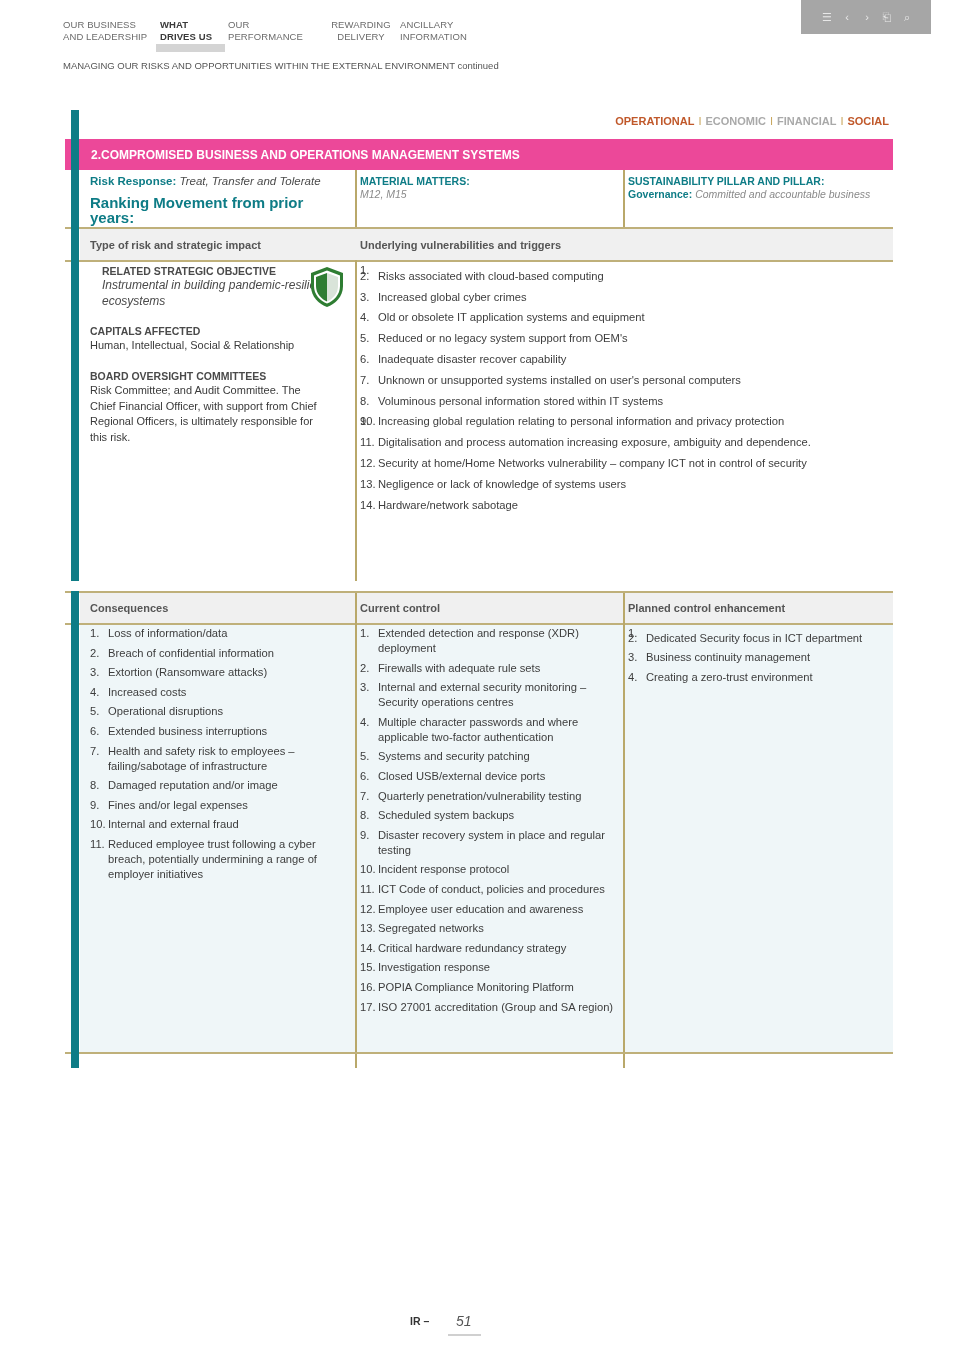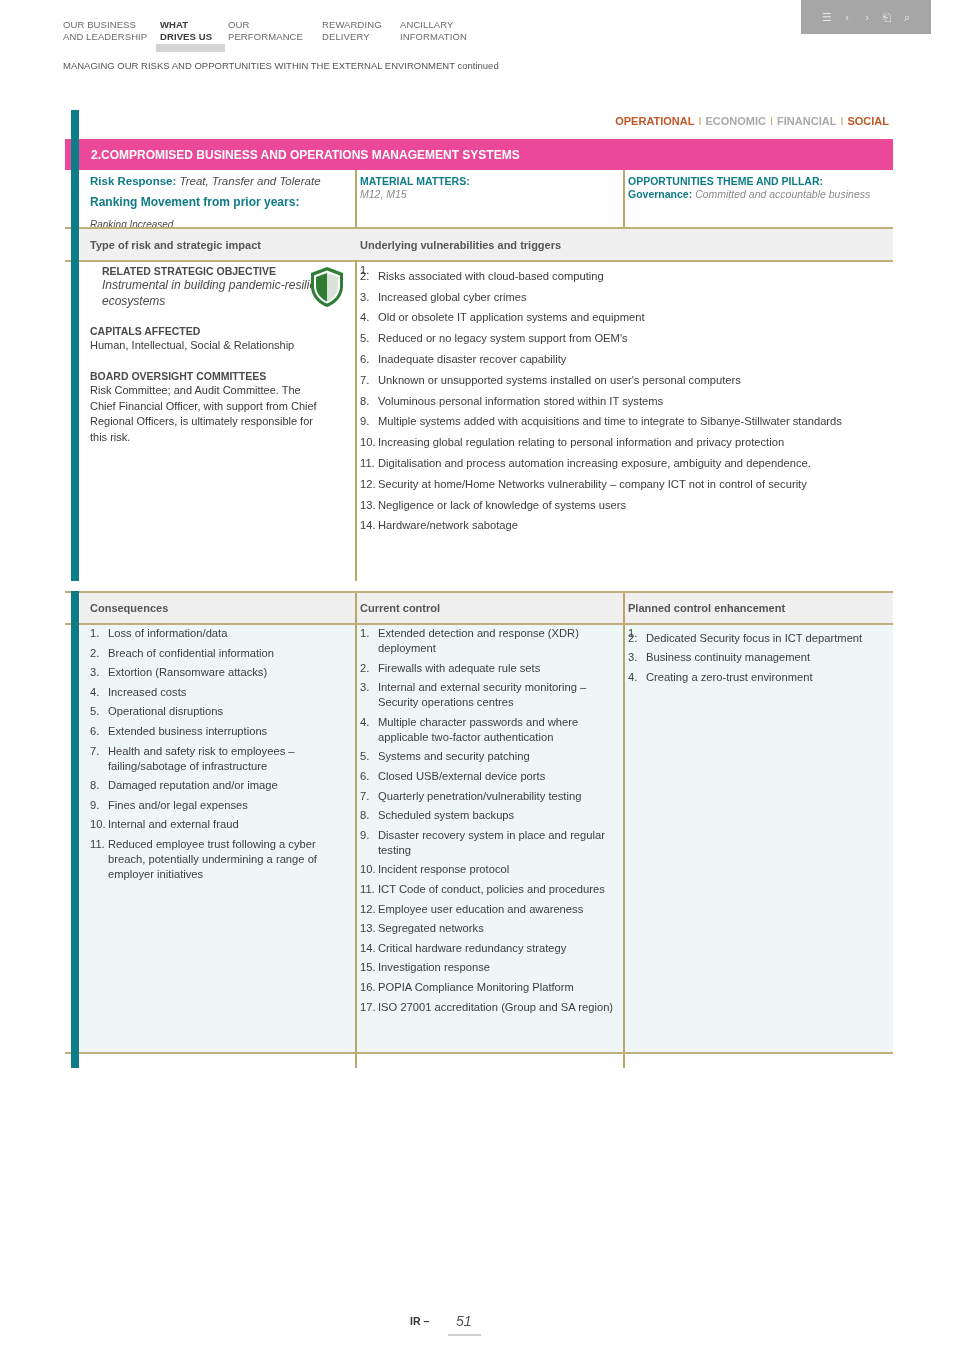--- a/index.html
+++ b/index.html
@@ -5,21 +5,21 @@
   * { box-sizing: border-box; margin: 0; padding: 0; }
   html, body { width: 965px; height: 1365px; background: #ffffff; overflow: hidden; }
   body { font-family: "Liberation Sans", "DejaVu Sans", sans-serif; color: #3a3a3a; position: relative; }
 
   
   .topnav { position: absolute; top: 19px; left: 63px; display: flex; }
   .nav-item { font-size: 9.5px; line-height: 11.5px; color: #6b6b6b; text-transform: uppercase; letter-spacing: 0.1px; position: relative; }
   .nav-item.active { color: #3a3a3a; font-weight: bold; }
   .nav-item.active::after { content: ""; position: absolute; left: -4px; top: 25px; width: 69px; height: 8px; background: #d4d4d4; }
   .nav-item .l1, .nav-item .l2 { display: block; white-space: nowrap; }
-  .nav-0 { width: 97px; } .nav-1 { width: 68px; } .nav-2 { width: 94px; } .nav-3 { width: 78px; } .nav-4 { width: 80px; }
+  .nav-0 { width: 97px; } .nav-1 { width: 68px; } .nav-2 { width: 94px; } .nav-3 { width: 78px; text-align: center; } .nav-4 { width: 80px; }
 
   .toolbar { position: absolute; top: 0; left: 801px; width: 130px; height: 34px; background: #a6a6a6; display: flex; align-items: center; justify-content: flex-end; padding-right: 18px; gap: 8px; }
   .tb-icon { width: 12px; height: 12px; color: #e8e8e8; font-size: 11px; line-height: 12px; text-align: center; cursor: pointer; }
 
   .subtitle { position: absolute; top: 60px; left: 63px; font-size: 9.5px; color: #555; text-transform: uppercase; white-space: nowrap; }
   .subtitle .cont { text-transform: none; }
 
   
   .tags { position: absolute; top: 115px; right: 76px; font-size: 11px; font-weight: bold; white-space: nowrap; }
   .tag-on { color: #c0582a; }
@@ -103,31 +103,31 @@
 
 <div class="titlebar">
   <span>2.COMPROMISED BUSINESS AND OPERATIONS MANAGEMENT SYSTEMS</span>
 </div>
 
 <div class="cell" style="left:90px; top:174px; width:260px;">
   <div style="font-size:11.5px; line-height:15px;">
     <span class="teal">Risk Response:</span>
     <span class="it">Treat, Transfer and Tolerate</span>
   </div>
-  <div class="teal" style="font-size:12px; line-height:15px; margin-top:6px;">Ranking Movement from prior years:</div>
+  <div class="teal" style="font-size:15px; line-height:15px; margin-top:6px;">Ranking Movement from prior years:</div>
   <div class="it" style="font-size:10px; line-height:15px; margin-top:7px;">Ranking Increased</div>
 </div>
 <div class="vline" style="left:355px; top:170px; height:57px;"></div>
 <div class="cell" style="left:360px; top:174px; width:255px;">
   <div class="teal" style="font-size:10.5px;">MATERIAL MATTERS:</div>
   <div class="muted" style="font-size:10.5px; line-height:13px;">M12, M15</div>
 </div>
 <div class="vline" style="left:623px; top:170px; height:57px;"></div>
 <div class="cell" style="left:628px; top:174px; width:260px;">
-  <div class="teal" style="font-size:10.5px;">OPPORTUNITIES THEME AND PILLAR:</div>
+  <div class="teal" style="font-size:10.5px;">SUSTAINABILITY PILLAR AND PILLAR:</div>
   <div style="font-size:10.5px; line-height:13.5px;">
     <span class="teal">Governance:</span>
     <span class="muted">Committed and accountable business</span>
   </div>
 </div>
 <div class="hline" style="left:65px; top:227px; width:828px;"></div>
 
 <div class="grayhead" style="left:80px; top:229px; width:813px; height:31px;"></div>
 <div class="cell" style="left:90px; top:238px; font-weight:bold; color:#555;">Type of risk and strategic impact</div>
 <div class="cell" style="left:360px; top:238px; font-weight:bold; color:#555;">Underlying vulnerabilities and triggers</div>
@@ -155,21 +155,21 @@
 
 <ol class="num cell" id="vuln-list" style="left:360px; top:263px; width:525px;">
     <li style="margin-bottom: 5.8px;"><span class="n">1.</span></li>
     <li style="margin-bottom: 5.8px;"><span class="n">2.</span><span>Risks associated with cloud-based computing</span></li>
     <li style="margin-bottom: 5.8px;"><span class="n">3.</span><span>Increased global cyber crimes</span></li>
     <li style="margin-bottom: 5.8px;"><span class="n">4.</span><span>Old or obsolete IT application systems and equipment</span></li>
     <li style="margin-bottom: 5.8px;"><span class="n">5.</span><span>Reduced or no legacy system support from OEM's</span></li>
     <li style="margin-bottom: 5.8px;"><span class="n">6.</span><span>Inadequate disaster recover capability</span></li>
     <li style="margin-bottom: 5.8px;"><span class="n">7.</span><span>Unknown or unsupported systems installed on user's personal computers</span></li>
     <li style="margin-bottom: 5.8px;"><span class="n">8.</span><span>Voluminous personal information stored within IT systems</span></li>
-    <li style="margin-bottom: 5.8px;"><span class="n">9.</span><span>Multiple systems added with acquisitions and time to integrate to Sibanye-Stillwater standards</span></li>
+    <li style="margin-bottom: 5.8px;"><span class="n">9.</span></li>
     <li style="margin-bottom: 5.8px;"><span class="n">10.</span><span>Increasing global regulation relating to personal information and privacy  protection</span></li>
     <li style="margin-bottom: 5.8px;"><span class="n">11.</span><span>Digitalisation and process automation increasing exposure, ambiguity and dependence.</span></li>
     <li style="margin-bottom: 5.8px;"><span class="n">12.</span><span>Security at home/Home Networks vulnerability – company ICT not in control of security</span></li>
     <li style="margin-bottom: 5.8px;"><span class="n">13.</span><span>Negligence or lack of knowledge of systems users</span></li>
     <li style="margin-bottom: 5.8px;"><span class="n">14.</span><span>Hardware/network sabotage</span></li>
   </ol>
 
 <div class="hline" style="left:65px; top:591px; width:828px;"></div>
 <div class="grayhead" style="left:80px; top:593px; width:813px; height:30px;"></div>
 <div class="cell" style="left:90px; top:601px; font-weight:bold; color:#555;">Consequences</div>

